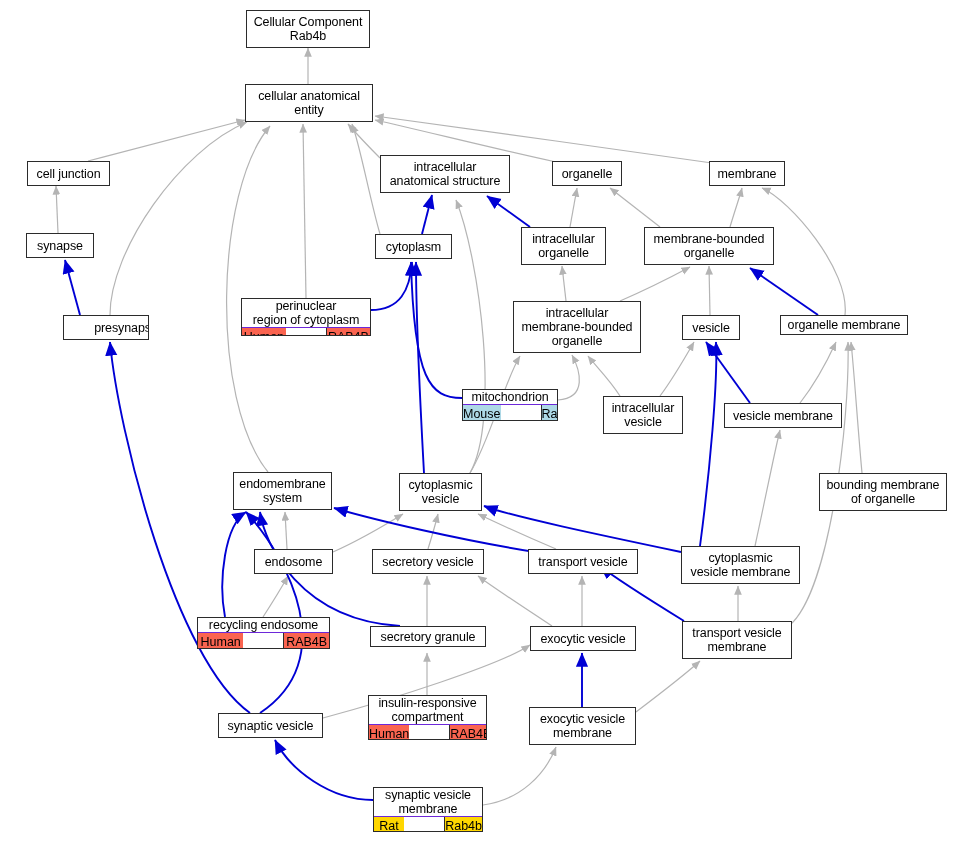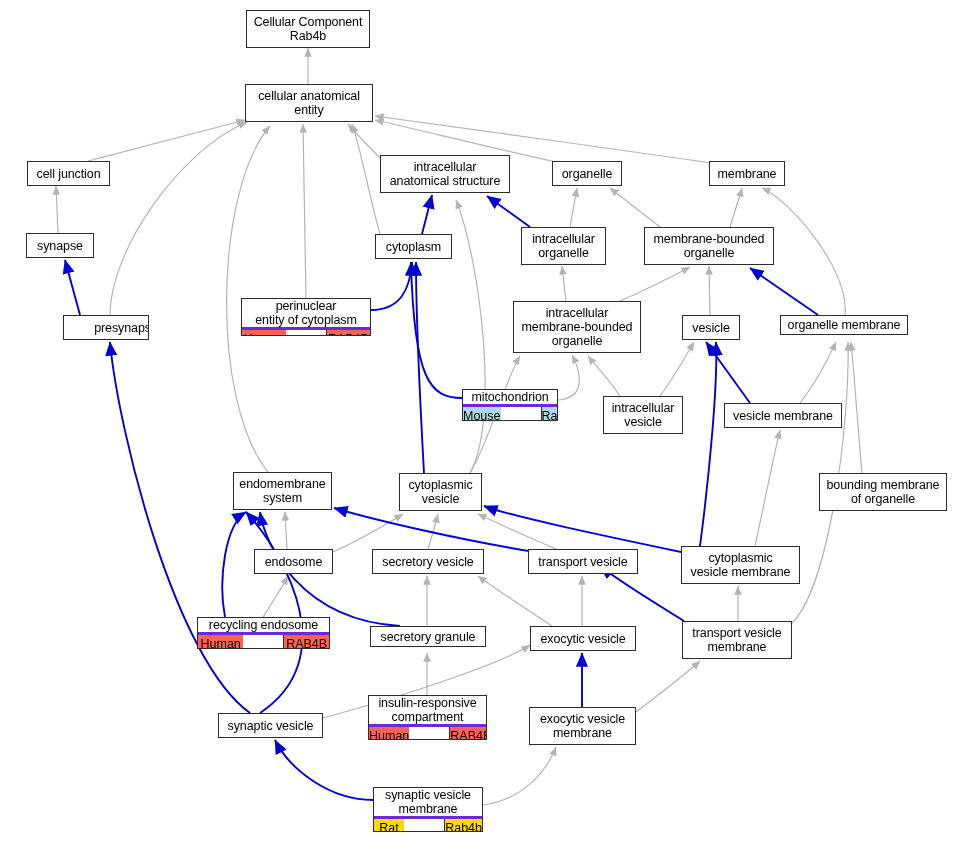--- a/index.html
+++ b/index.html
@@ -47,21 +47,21 @@
     line-height: 14px;
     color: #000000;
     padding: 0 3px;
     white-space: pre-line;
     letter-spacing: -0.1px;
   }
   .node .annbar {
     display: flex;
     flex: 0 0 auto;
     height: 19px;
-    border-top: 3px solid #6d28d9;
+    border-top: 1px solid #6d28d9;
     gap: 40px;
   }
   .node .annbar .cell {
     flex: 1 1 50%;
     display: flex;
     align-items: center;
     justify-content: center;
     font-size: 12.5px;
     line-height: 13px;
     color: #000000;
@@ -181,21 +181,21 @@
       </div>
       <div class="node" style="left: 644px; top: 227px; width: 130px; height: 38px;">
         <div class="title">membrane-bounded
 organelle</div>
       </div>
       <div class="node" style="left: 63px; top: 315px; width: 86px; height: 25px; padding-left: 40px;">
         <div class="title">presynapse</div>
       </div>
       <div class="node" style="left: 241px; top: 298px; width: 130px; height: 38px;">
         <div class="title">perinuclear
-entity of cytoplasm</div>
+region of cytoplasm</div>
         <div class="annbar">
           <div class="cell ann-human">Human</div>
           <div class="cell ann-human">RAB4B</div>
         </div>
       </div>
       <div class="node" style="left: 513px; top: 301px; width: 128px; height: 52px;">
         <div class="title">intracellular
 membrane-bounded
 organelle</div>
       </div>

